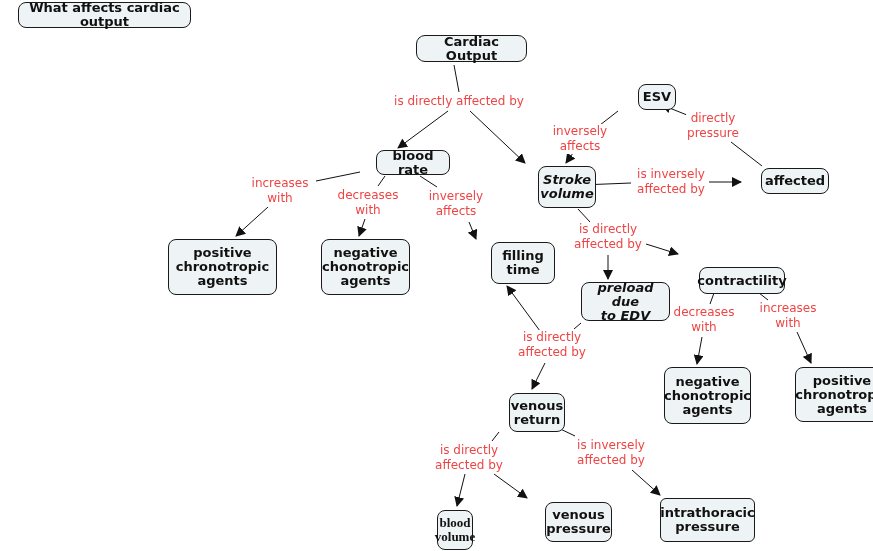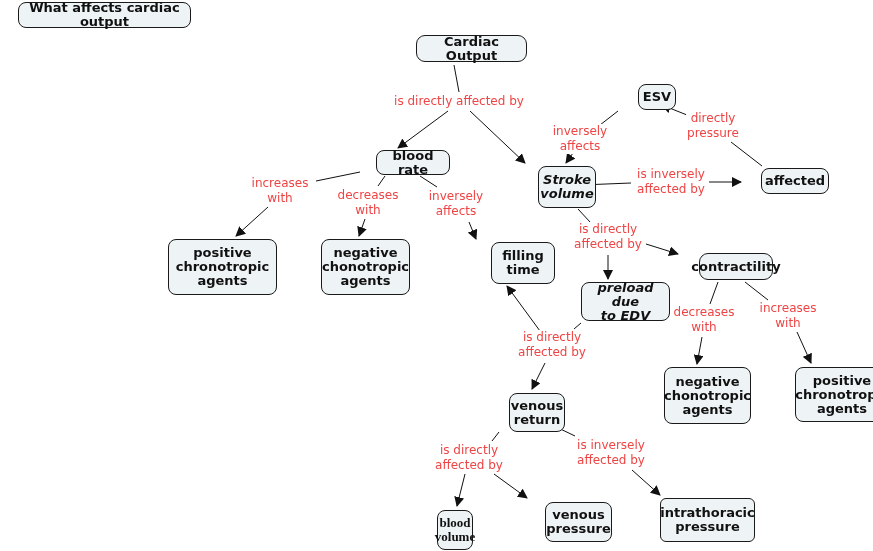--- a/index.html
+++ b/index.html
@@ -81,21 +81,21 @@
 <div class="node" style="left:151px;top:239px;width:109px;height:56px;">positive
 chronotropic
 agents</div>
 <div class="node" style="left:304px;top:239px;width:89px;height:56px;">negative
 chonotropic
 agents</div>
 <div class="node" style="left:474px;top:242px;width:64px;height:42px;">filling
 time</div>
 <div class="node" style="left:564px;top:282px;width:89px;height:39px;font-style:italic;">preload due
 to EDV</div>
-<div class="node" style="left:682px;top:253px;width:74px;height:27px;border-radius:9px;">contractility</div>
+<div class="node" style="left:682px;top:267px;width:86px;height:27px;">contractility</div>
 <div class="node" style="left:647px;top:367px;width:87px;height:57px;">negative
 chonotropic
 agents</div>
 <div class="node" style="left:778px;top:367px;width:94px;height:55px;">positive
 chronotropic
 agents</div>
 <div class="node" style="left:492px;top:393px;width:56px;height:39px;">venous
 return</div>
 <div class="node" style="left:420px;top:510px;width:36px;height:40px;font-family:Liberation Serif, serif;">blood
 volume</div>

